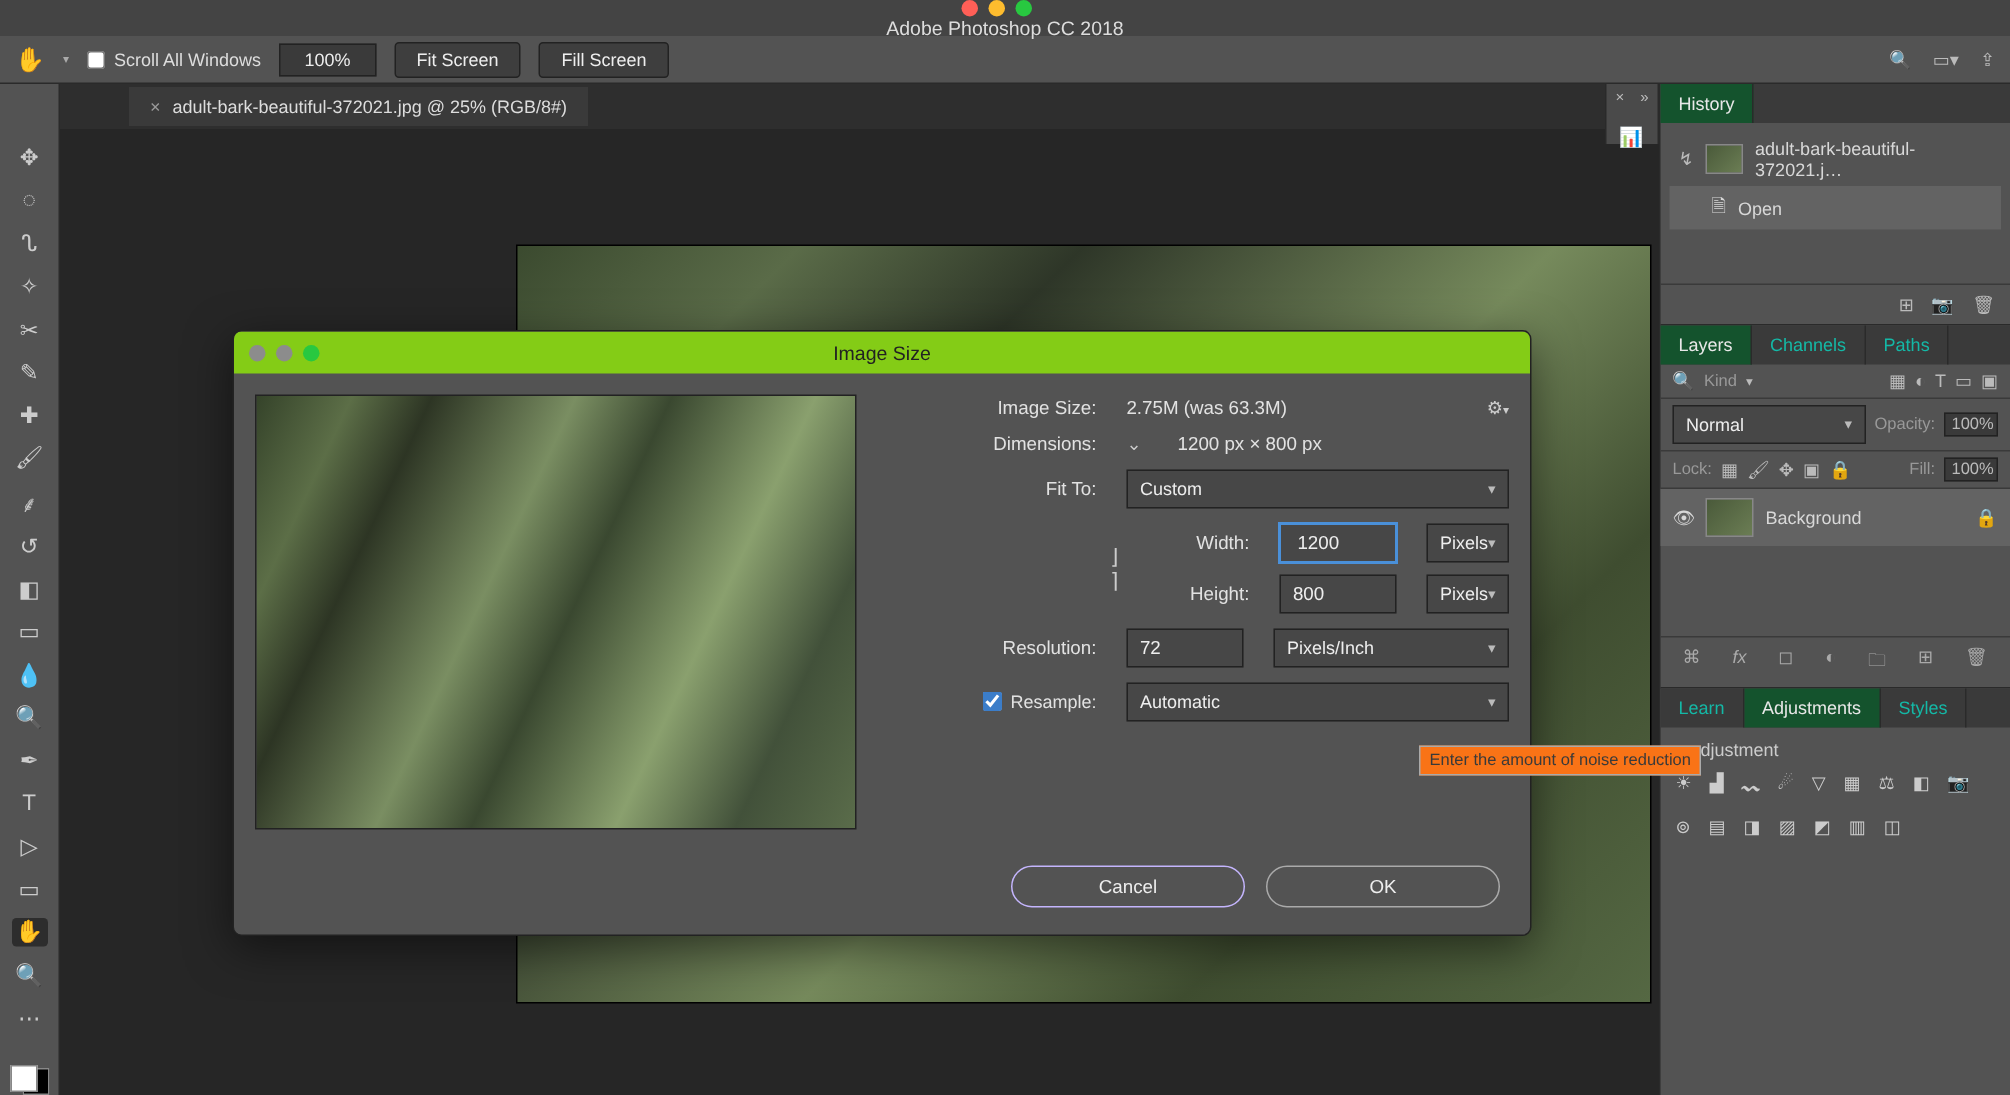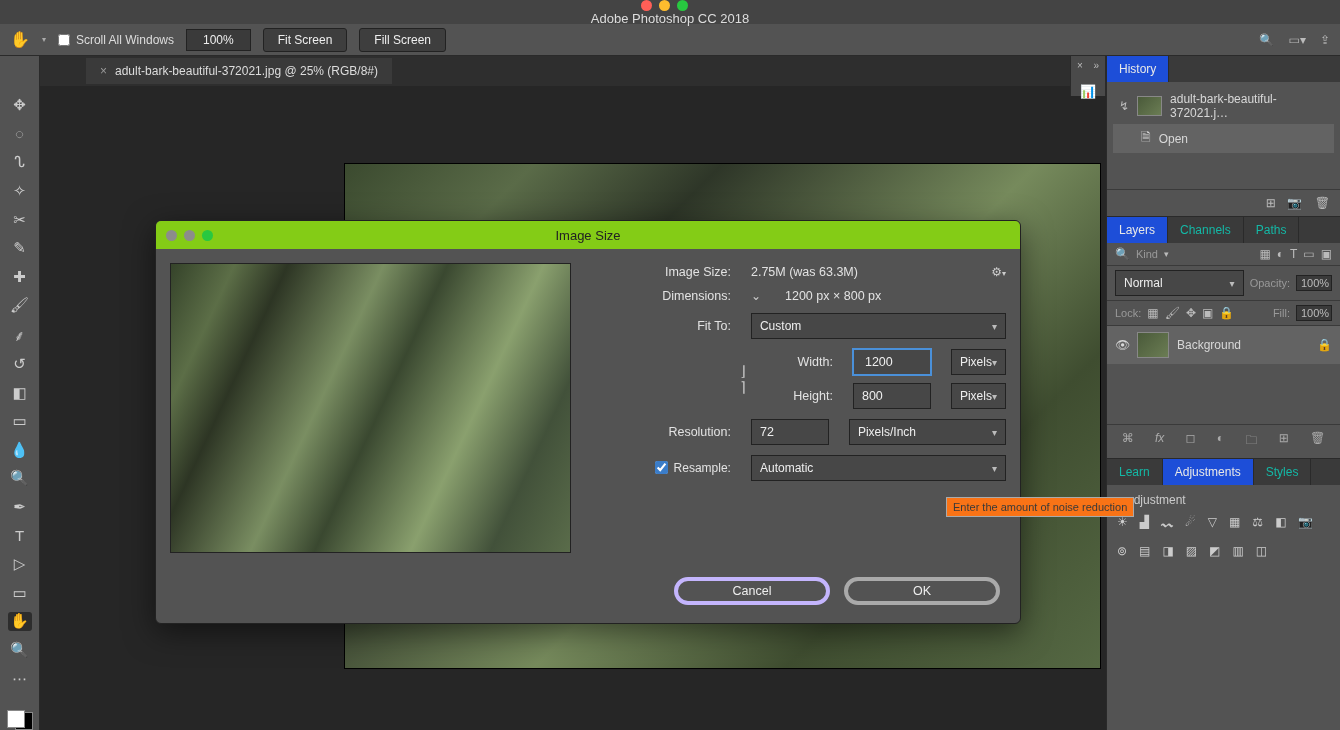--- a/index.html
+++ b/index.html
@@ -39,21 +39,21 @@
 .swatch-bg { position:absolute; width:18px; height:18px; background:#000; border:1px solid #888; right:0; bottom:0; }
 
 .canvas-area { flex:1; background:#262626; position:relative; overflow:hidden; }
 .doctab-row-abs { position:absolute; top:0; left:0; right:0; }
 .canvas { position:absolute; left:305px; top:108px; width:755px; height:504px; background:linear-gradient(135deg,#3b4a2f 0%, #5a6b48 15%, #2e3628 30%, #768a5c 55%, #3f4d30 75%, #556843 100%); box-shadow:0 0 0 1px #000; }
 
 
 .rightcol { width: 234px; background:#535353; position:absolute; right:0; top:56px; bottom:0; display:flex; flex-direction:column; border-left:1px solid #2a2a2a; }
 .panel-tabs { display:flex; background:#3a3a3a; }
 .ptab { padding:6px 12px; color:#14b8a6; cursor:pointer; border-right:1px solid #2a2a2a; }
-.ptab.active { background:#1d4ed8; color:#e8e8e8; }
+.ptab.active { background:#14532d; color:#e8e8e8; }
 .history-body { padding:6px; }
 .hist-row { display:flex; align-items:center; gap:8px; padding:4px 6px; }
 .hist-thumb { width:26px; height:20px; background:linear-gradient(135deg,#4a5a3a,#6b7d54); border:1px solid #888; }
 .hist-row.sel { background:#636363; }
 .hist-icon-row { display:flex; justify-content:flex-end; gap:12px; padding:6px 10px; color:#bbb; border-top:1px solid #3a3a3a;}
 .layers-panel { border-top:1px solid #2a2a2a; }
 .layer-ctrl-row { display:flex; align-items:center; gap:6px; padding:4px 8px; color:#bbb; border-bottom:1px solid #3a3a3a; }
 .layer-ctrl-row .lbl { color:#999; font-size:11px; }
 .layer-ctrl-row .val { background:#3a3a3a; border:1px solid #222; padding:1px 4px; font-size:11px; width:36px; }
 .layer-list { }
@@ -87,21 +87,21 @@
 .formrow .flab { width:140px; text-align:right; color:#e2e2e2; font-size:12.5px; }
 .formrow .fval { color:#e2e2e2; font-size:12.5px; }
 .formrow .gear { margin-left:auto; color:#ccc; cursor:pointer; }
 .formrow .disclose { color:#ccc; margin-right:4px; cursor:pointer; }
 .selectbox { background:#474747; border:1px solid #222; color:#eee; padding:4px 8px; font-size:12.5px; height:26px; display:flex; align-items:center; justify-content:space-between; cursor:pointer; }
 .selectbox .caret { font-size:10px; color:#bbb; }
 .inputbox { background:#474747; border:1px solid #222; color:#eee; padding:4px 8px; font-size:12.5px; height:26px; }
 .inputbox.focused { outline:2px solid #4a90d9; outline-offset:-1px; }
 .link-icon { width:20px; text-align:center; color:#ccc; font-size:14px; }
 .dlg-buttons { display:flex; gap:14px; padding:10px 20px 18px; justify-content:flex-end; }
-.dlg-btn { width:156px; height:28px; border-radius:14px; background:#535353; border:4px solid #c4b5fd; color:#eee; cursor:pointer; display:flex; align-items:center; justify-content:center; font-size:12.5px; }
+.dlg-btn { width:156px; height:28px; border-radius:14px; background:#535353; border:1px solid #c4b5fd; color:#eee; cursor:pointer; display:flex; align-items:center; justify-content:center; font-size:12.5px; }
 .dlg-btn.primary { border-color:#aaa; }
 .checkbox { width:13px; height:13px; accent-color:#3b7dc9; }
 
 
 .tooltip { position:absolute; left:946px; top:497px; background:#f97316; color:#3a3a3a; border:1px solid #aaa; padding:3px 6px; font-size:11px; z-index:50; }
 </style>
 </head>
 <body>
 
 <div class="titlebar">

